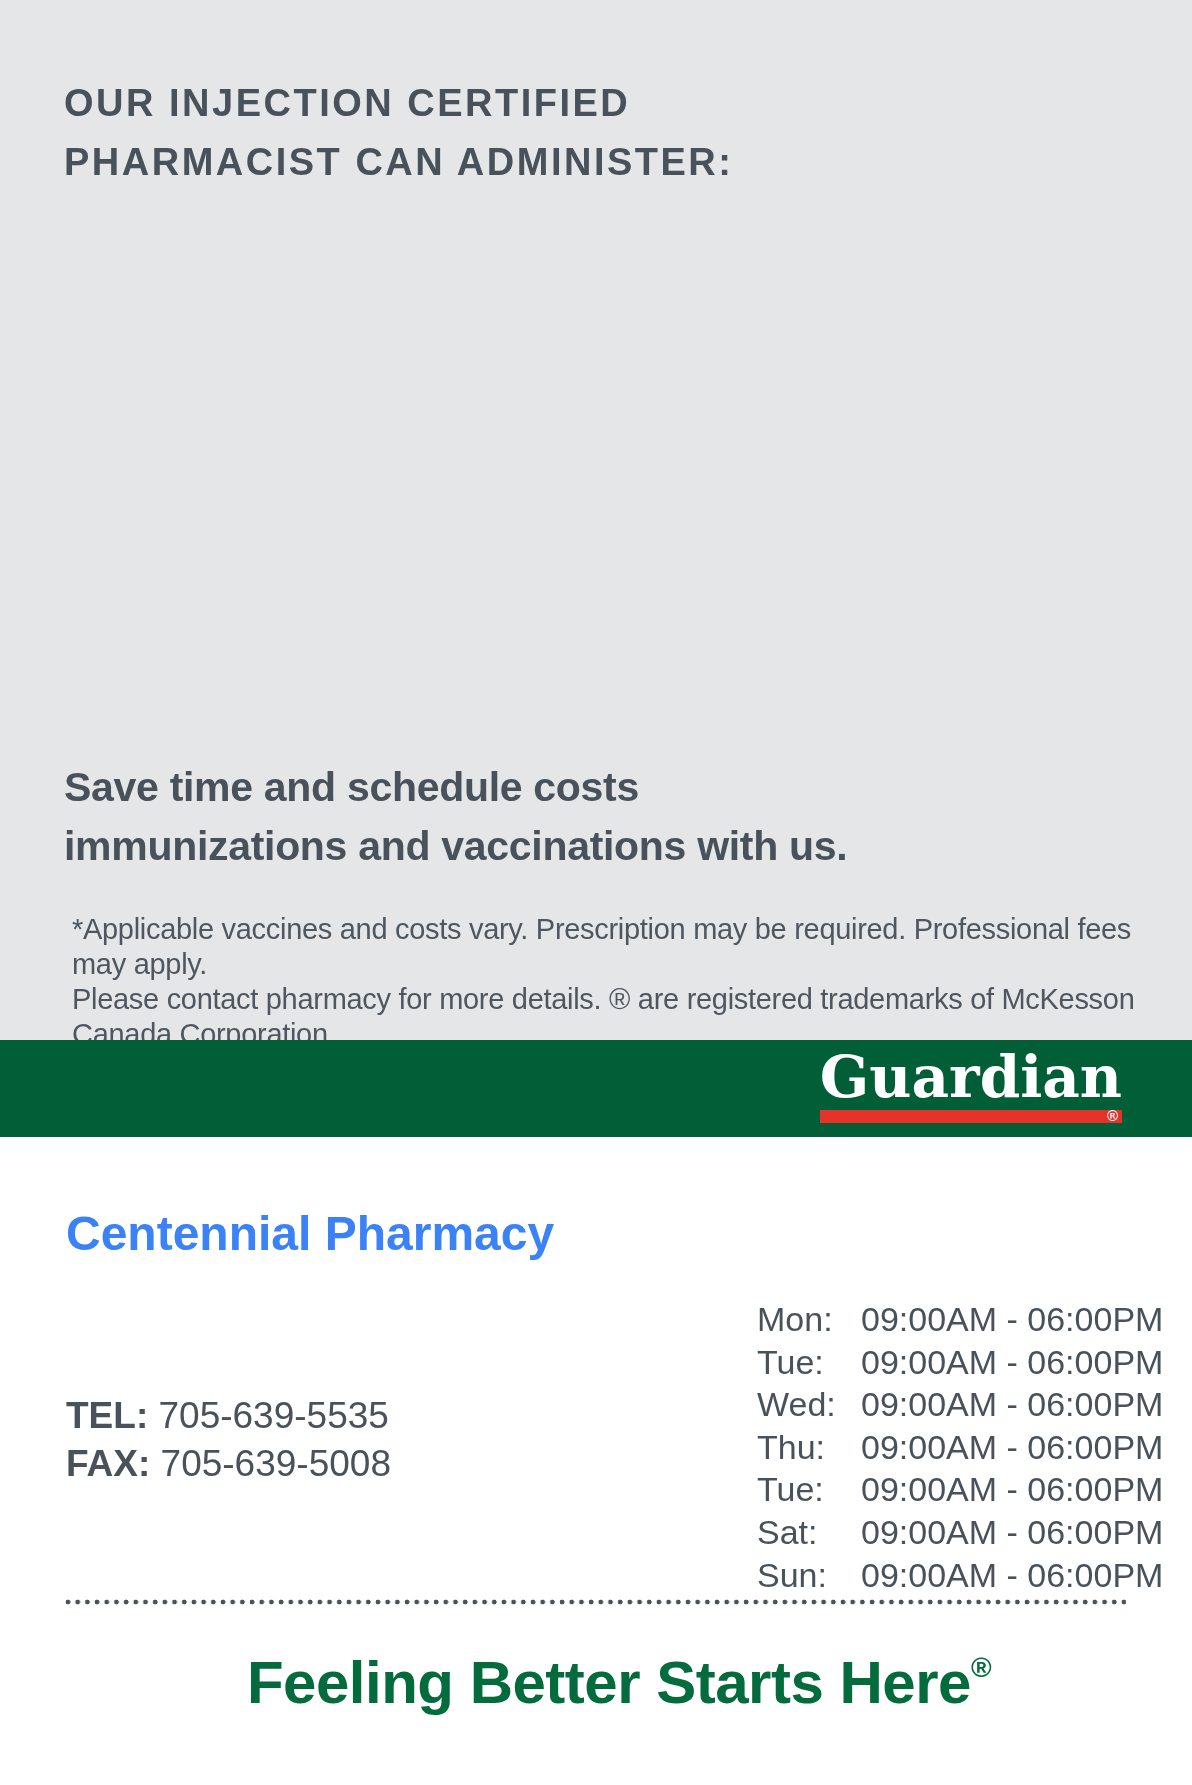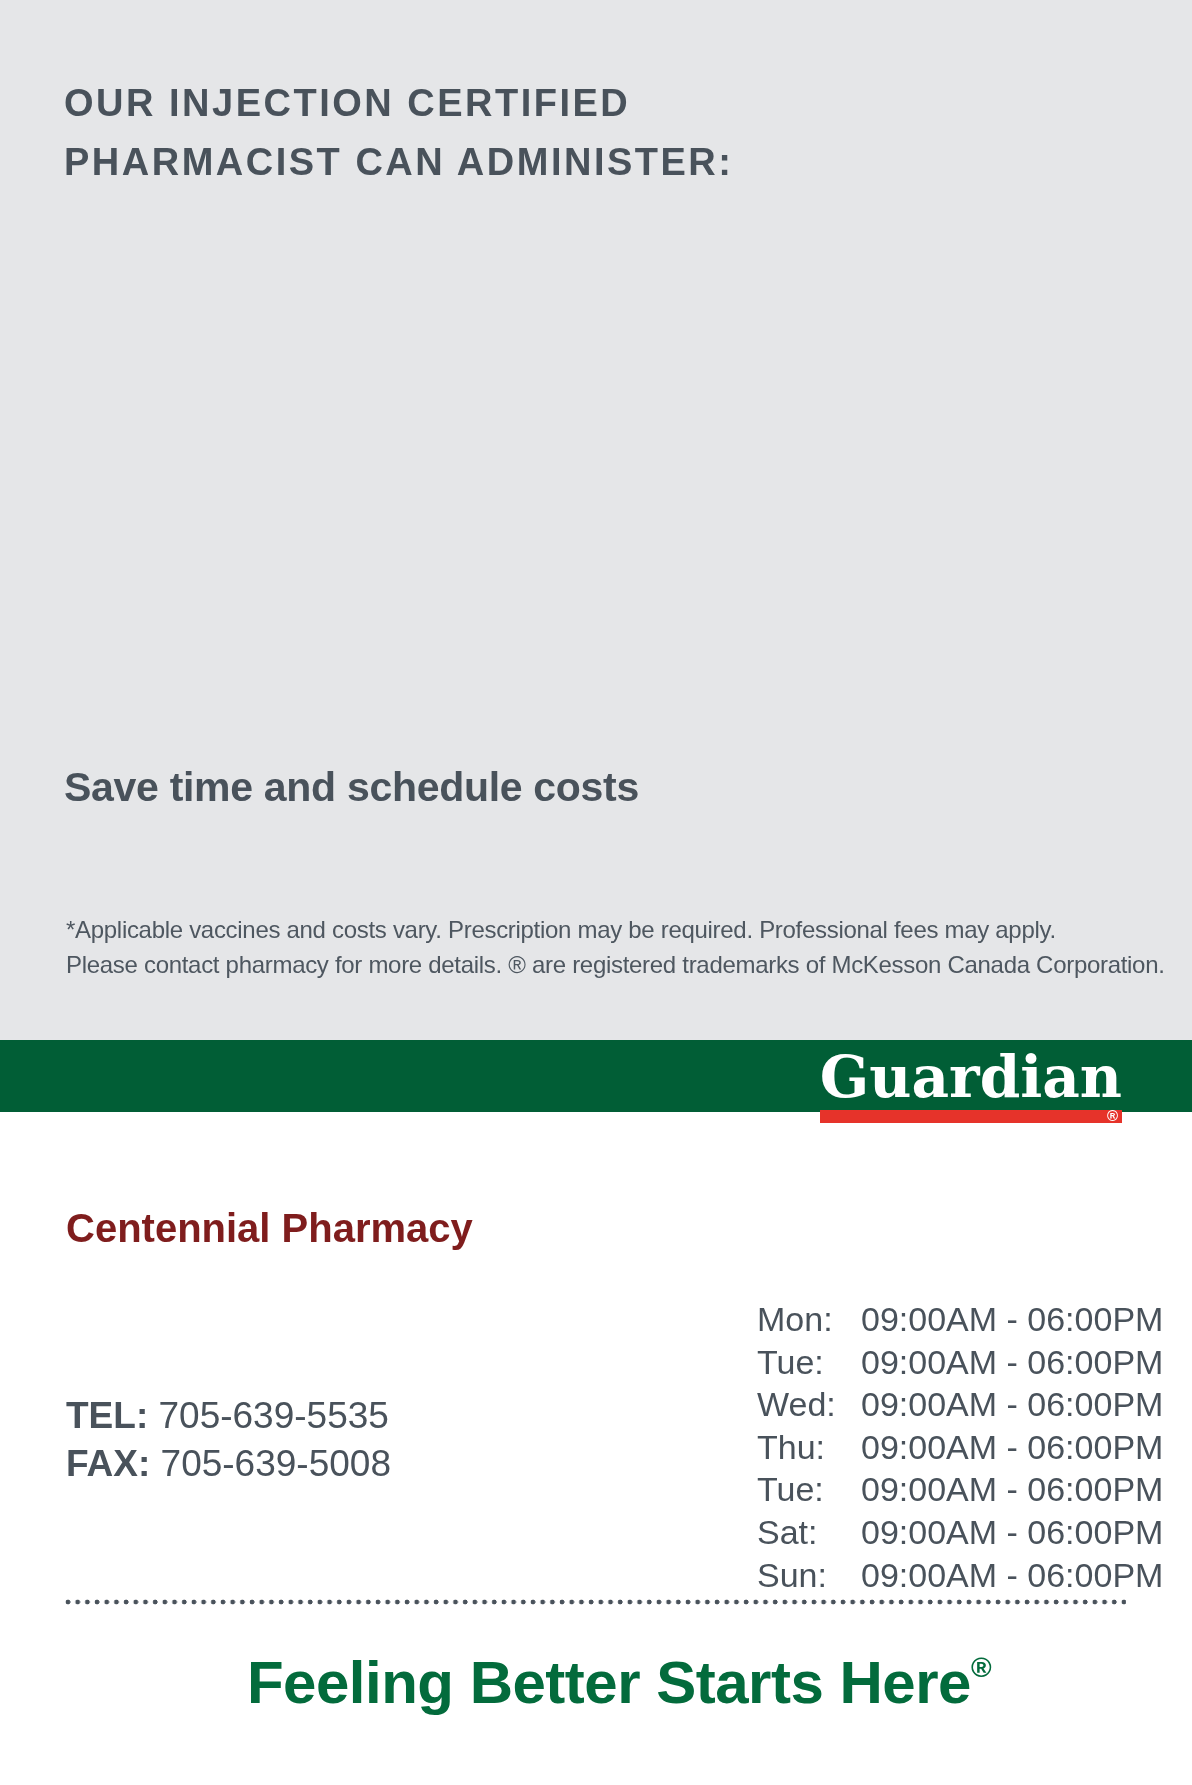--- a/index.html
+++ b/index.html
@@ -41,35 +41,35 @@
     top: 758px;
     font-size: 41px;
     font-weight: bold;
     letter-spacing: -0.3px;
     line-height: 59px;
     color: #49525B;
   }
 
   .disclaimer {
     position: absolute;
-    left: 66px;
+    left: 72px;
     top: 912px;
-    font-size: 24px;
+    font-size: 29px;
     letter-spacing: -0.3px;
     line-height: 35px;
     color: #4E5760;
   }
 
   
   .green-banner {
     position: absolute;
     left: 0;
     top: 1040px;
     width: 100%;
-    height: 72px;
+    height: 97px;
     background: #015E36;
   }
 
   .guardian-logo {
     position: absolute;
     right: 70px;
     top: 6px;
     text-align: left;
   }
   .guardian-logo-text {
@@ -95,23 +95,23 @@
     font-weight: bold;
     color: #FFFFFF;
     line-height: 16px;
   }
 
   
   .pharmacy-name {
     position: absolute;
     left: 66px;
     top: 1206px;
-    font-size: 40px;
-    font-weight: bold;
-    color: #7f1d1d;
+    font-size: 48px;
+    font-weight: bold;
+    color: #3b82f6;
   }
 
   .address-block {
     position: absolute;
     left: 66px;
     top: 1266px;
     font-size: 37px;
     line-height: 47px;
     color: #49525B;
   }
@@ -176,20 +176,21 @@
 
   <div class="gray-section">
 
     <div class="main-heading">
       <div>OUR INJECTION CERTIFIED</div>
       <div>PHARMACIST CAN ADMINISTER:</div>
     </div>
 
     <div class="sub-heading">
       <div>Save time and schedule costs</div>
+      <div>immunizations and vaccinations with us.</div>
     </div>
 
     <div class="disclaimer">
       <div>*Applicable vaccines and costs vary. Prescription may be required. Professional fees may apply.</div>
       <div>Please contact pharmacy for more details. ® are registered trademarks of McKesson Canada Corporation.</div>
     </div>
 
   </div>
 
   <div class="green-banner">

